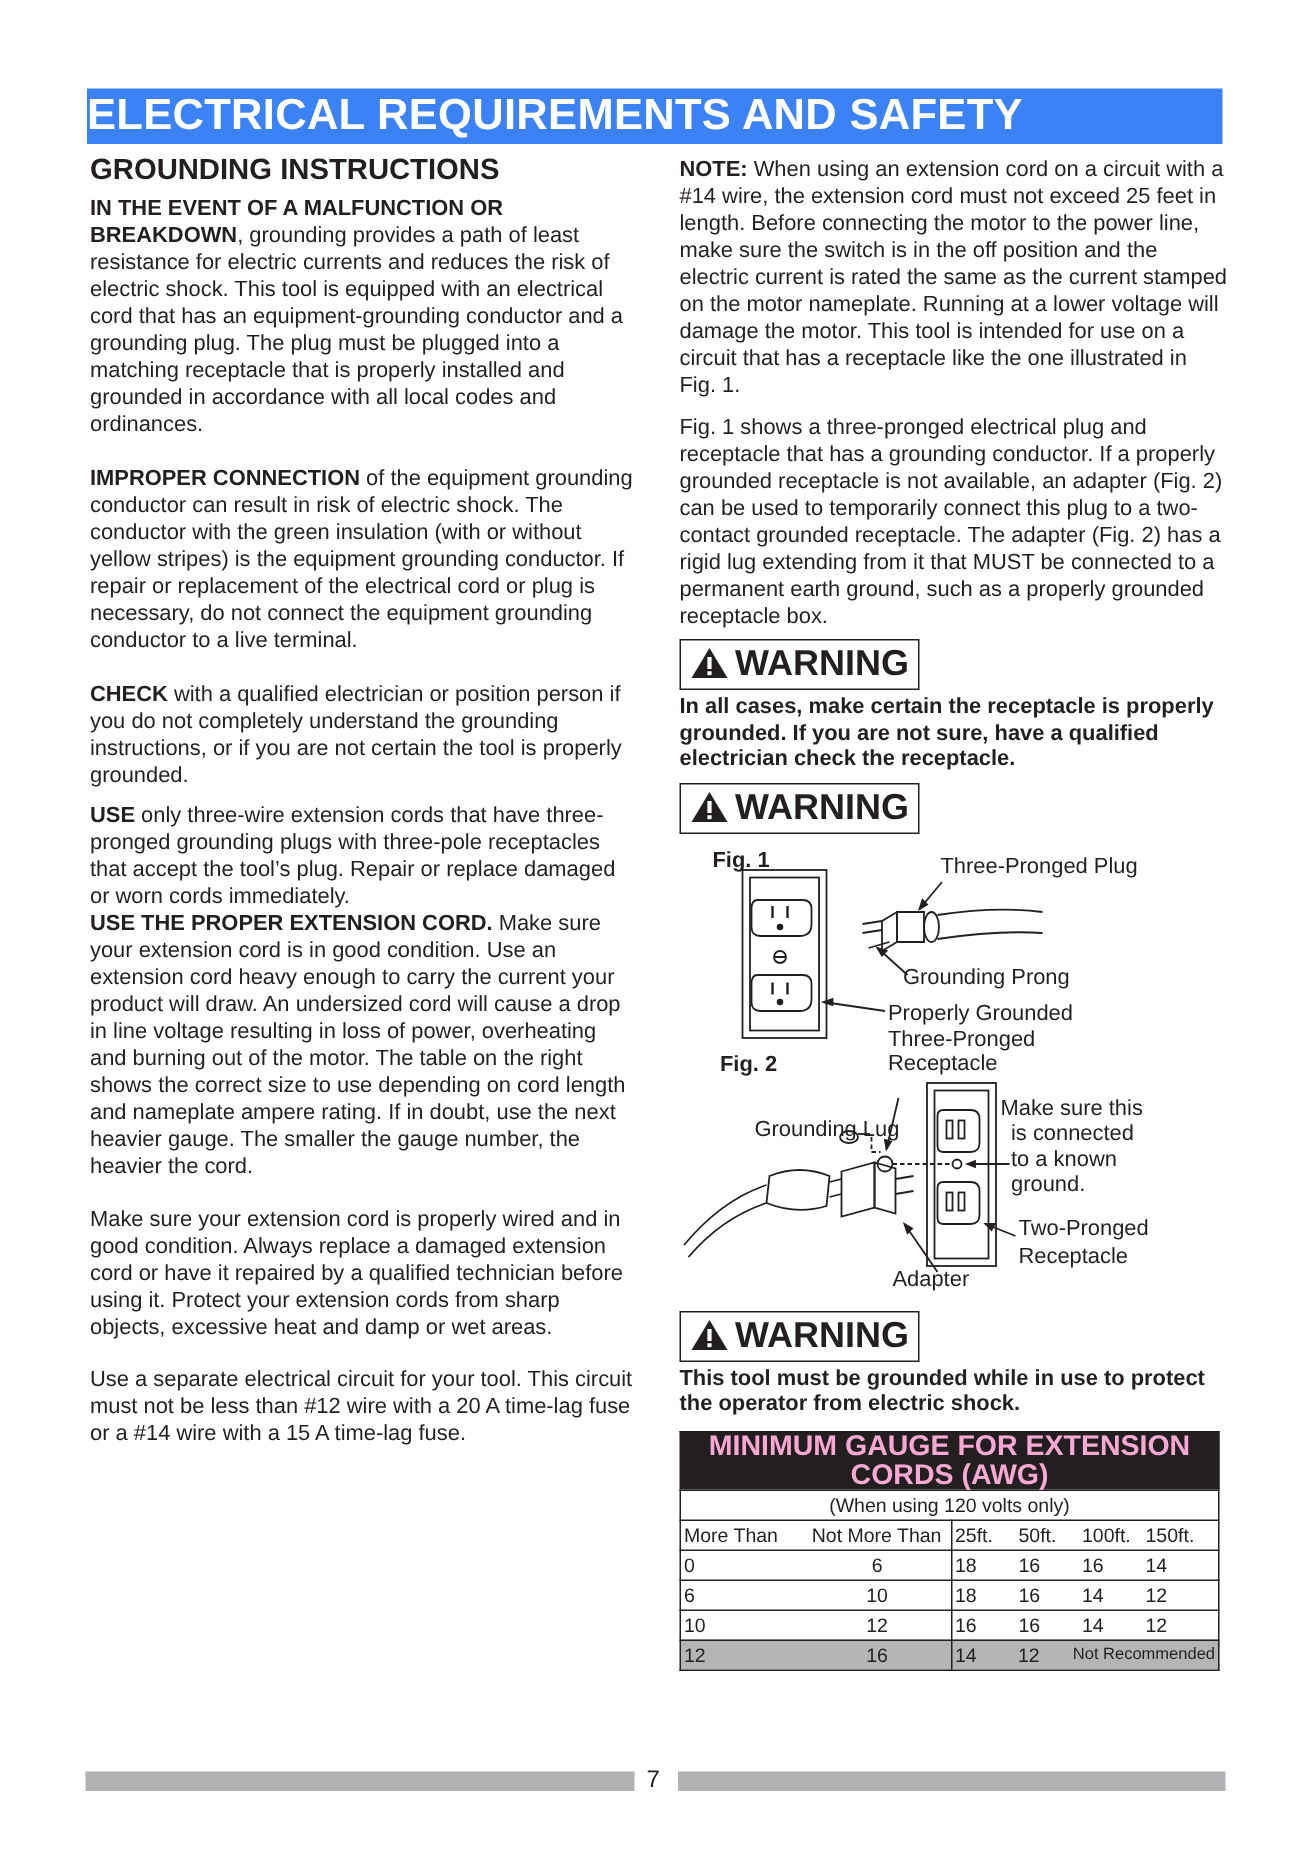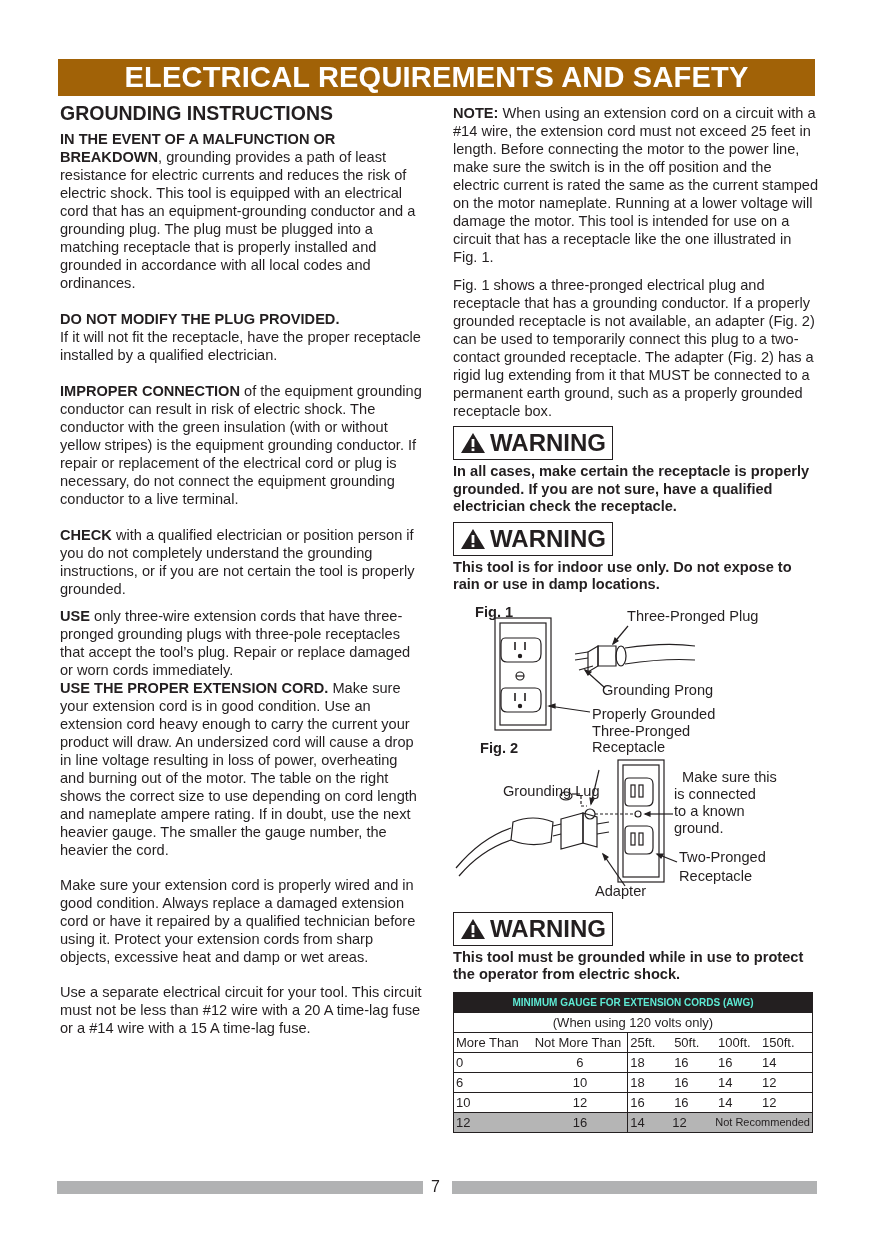--- a/index.html
+++ b/index.html
@@ -1,58 +1,57 @@
 <!DOCTYPE html>
 <html><head>
 <meta charset="utf-8">
 <style>
   html, body { margin: 0; padding: 0; background: #ffffff; }
   body { width: 875px; height: 1241px; position: relative; overflow: hidden;
          font-family: "Liberation Sans", sans-serif; color: #231f20; }
   .title-bar { position: absolute; left: 58px; top: 59px; width: 757px; height: 37px;
-               background: #a16207; color: #fff; text-align: center;
+               background: #3b82f6; color: #fff; text-align: left;
                font-weight: bold; font-size: 29px; line-height: 37px; letter-spacing: 0.2px;
                transform-origin: center; }
   .col { position: absolute; top: 104px; }
   .col-left { left: 60px; width: 365px; }
   .col-right { left: 453px; width: 365px; }
   h2 { font-size: 19.5px; font-weight: bold; margin: 0 0 7px 0; line-height: 19px; }
   p { font-size: 14.6px; line-height: 18px; margin: 0; }
   p b { font-weight: bold; }
   .gap-s { margin-top: 9px; }
   .gap-m { margin-top: 10px; }
   .gap-l { margin-top: 18px; }
   .warn-box { display: inline-block; border: 1.5px solid #231f20; padding: 0 6px 0 6px;
               height: 32px; line-height: 32px; font-size: 24px; font-weight: bold; margin-top: 6px; text-align: center; }
   .warn-box svg { vertical-align: -3px; margin-right: 4px; }
   .warn-text { font-size: 14.6px; font-weight: bold; line-height: 17.5px; margin: 3px 0 0 0; }
   .fig { position: relative; height: 300px; margin-top: 10px; }
   .fig .lbl { position: absolute; font-size: 14.6px; line-height: 17px; white-space: nowrap; }
   .fig .flab { position: absolute; font-size: 14.6px; font-weight: bold; }
   table.gauge { border-collapse: collapse; width: 360px; font-size: 13px; margin-top: 8px; }
   table.gauge td, table.gauge th { border: 1.2px solid #231f20; padding: 0 2px; height: 19px; line-height: 19px; }
-  table.gauge .head td { background: #231f20; color: #5eead4; font-weight: bold; font-size: 10px; text-align: center; }
+  table.gauge .head td { background: #231f20; color: #f9a8d4; font-weight: bold; font-size: 19px; text-align: center; }
   table.gauge .sub td { text-align: center; }
   table.gauge .grp td { font-weight: bold; text-align: center; }
   table.gauge .cols td { white-space: nowrap; font-size: 13px; }
   table.gauge .shaded td { background: #b5b5b5; }
   .inner { display: flex; justify-content: space-between; padding-right: 4px; }
   .inner span { flex: 1; }
   .footer-bar { position: absolute; top: 1181px; height: 13px; background: #b1b2b3; }
   .page-num { position: absolute; left: 431px; top: 1178px; font-size: 16px; }
 </style>
 </head>
 <body>
 
 <div class="title-bar">ELECTRICAL REQUIREMENTS AND SAFETY</div>
 
 <div class="col col-left">
   <h2>GROUNDING INSTRUCTIONS</h2>
   <p><b>IN THE EVENT OF A MALFUNCTION OR BREAKDOWN</b><span>, grounding provides a path of least resistance for electric currents and reduces the risk of electric shock. This tool is equipped with an electrical cord that has an equipment-grounding conductor and a grounding plug. The plug must be plugged into a matching receptacle that is properly installed and grounded in accordance with all local codes and ordinances.</span></p>
-  <p class="gap-l"><b>DO NOT MODIFY THE PLUG PROVIDED.</b><br><span>If it will not fit the receptacle, have the proper receptacle installed by a qualified electrician.</span></p>
   <p class="gap-l"><b>IMPROPER CONNECTION</b><span> of the equipment grounding conductor can result in risk of electric shock. The conductor with the green insulation (with or without yellow stripes) is the equipment grounding conductor. If repair or replacement of the electrical cord or plug is necessary, do not connect the equipment grounding conductor to a live terminal.</span></p>
   <p class="gap-l"><b>CHECK</b><span> with a qualified electrician or position person if you do not completely understand the grounding instructions, or if you are not certain the tool is properly grounded.</span></p>
   <p class="gap-s"><b>USE</b><span> only three-wire extension cords that have three-pronged grounding plugs with three-pole receptacles that accept the tool’s plug. Repair or replace damaged or worn cords immediately.</span></p>
   <p><b>USE THE PROPER EXTENSION CORD.</b><span> Make sure your extension cord is in good condition. Use an extension cord heavy enough to carry the current your product will draw. An undersized cord will cause a drop in line voltage resulting in loss of power, overheating and burning out of the motor. The table on the right shows the correct size to use depending on cord length and nameplate ampere rating. If in doubt, use the next heavier gauge. The smaller the gauge number, the heavier the cord.</span></p>
   <p style="margin-top:17px;">Make sure your extension cord is properly wired and in good condition. Always replace a damaged extension cord or have it repaired by a qualified technician before using it. Protect your extension cords from sharp objects, excessive heat and damp or wet areas.</p>
   <p style="margin-top:17px;">Use a separate electrical circuit for your tool. This circuit must not be less than #12 wire with a 20 A time-lag fuse or a #14 wire with a 15 A time-lag fuse.</p>
 </div>
 
 <div class="col col-right">
   <p><b>NOTE:</b><span> When using an extension cord on a circuit with a #14 wire, the extension cord must not exceed 25 feet in length. Before connecting the motor to the power line, make sure the switch is in the off position and the electric current is rated the same as the current stamped on the motor nameplate. Running at a lower voltage will damage the motor. This tool is intended for use on a circuit that has a receptacle like the one illustrated in Fig. 1.</span></p>
@@ -67,21 +66,20 @@
   </div>
   <p class="warn-text">In all cases, make certain the receptacle is properly grounded. If you are not sure, have a qualified electrician check the receptacle.</p>
 
   <div class="warn-box">
     <svg width="26" height="22" viewBox="0 0 26 22">
         <polygon points="13,1 25,21 1,21" fill="#231f20"></polygon>
         <rect x="11.6" y="7" width="2.8" height="8" fill="#fff"></rect>
         <rect x="11.6" y="16.5" width="2.8" height="2.6" fill="#fff"></rect>
       </svg><span>WARNING</span>
   </div>
-  <p class="warn-text">This tool is for indoor use only. Do not expose to rain or use in damp locations.</p>
 
   
   <div class="fig">
     <svg width="365" height="300" viewBox="0 0 365 300" style="position:absolute;left:0;top:0;" fill="none" stroke="#231f20" stroke-width="1.2">
 
       <rect x="42" y="14" width="56" height="112"></rect>
       <rect x="47" y="19" width="46" height="102"></rect>
       <path d="M52 34 h30 q6 0 6 6 v10 q0 8 -8 8 h-26 q-6 0 -6 -6 v-12 q0 -6 4 -6z"></path>
       <line x1="62" y1="38" x2="62" y2="46" stroke-width="1.6"></line>
       <line x1="72" y1="38" x2="72" y2="46" stroke-width="1.6"></line>
@@ -146,21 +144,21 @@
         <polygon points="150,250 155,253 152,256" fill="#231f20"></polygon>
     </svg>
     <span class="flab" style="left:22px;top:0px;">Fig. 1</span>
     <span class="lbl" style="left:174px;top:4px;">Three-Pronged Plug</span>
     <span class="lbl" style="left:149px;top:78px;">Grounding Prong</span>
     <span class="lbl" style="left:139px;top:102px;">Properly Grounded</span>
     <span class="lbl" style="left:139px;top:119px;">Three-Pronged</span>
     <span class="lbl" style="left:139px;top:135px;">Receptacle</span>
     <span class="flab" style="left:27px;top:136px;">Fig. 2</span>
     <span class="lbl" style="left:50px;top:179px;">Grounding Lug</span>
-    <span class="lbl" style="left:229px;top:165px;">Make sure this</span>
+    <span class="lbl" style="left:214px;top:165px;">Make sure this</span>
     <span class="lbl" style="left:221px;top:182px;">is connected</span>
     <span class="lbl" style="left:221px;top:199px;">to a known</span>
     <span class="lbl" style="left:221px;top:216px;">ground.</span>
     <span class="lbl" style="left:226px;top:245px;">Two-Pronged</span>
     <span class="lbl" style="left:226px;top:264px;">Receptacle</span>
     <span class="lbl" style="left:142px;top:279px;">Adapter</span>
   </div>
 
   <div class="warn-box" style="margin-top:8px;">
     <svg width="26" height="22" viewBox="0 0 26 22">

